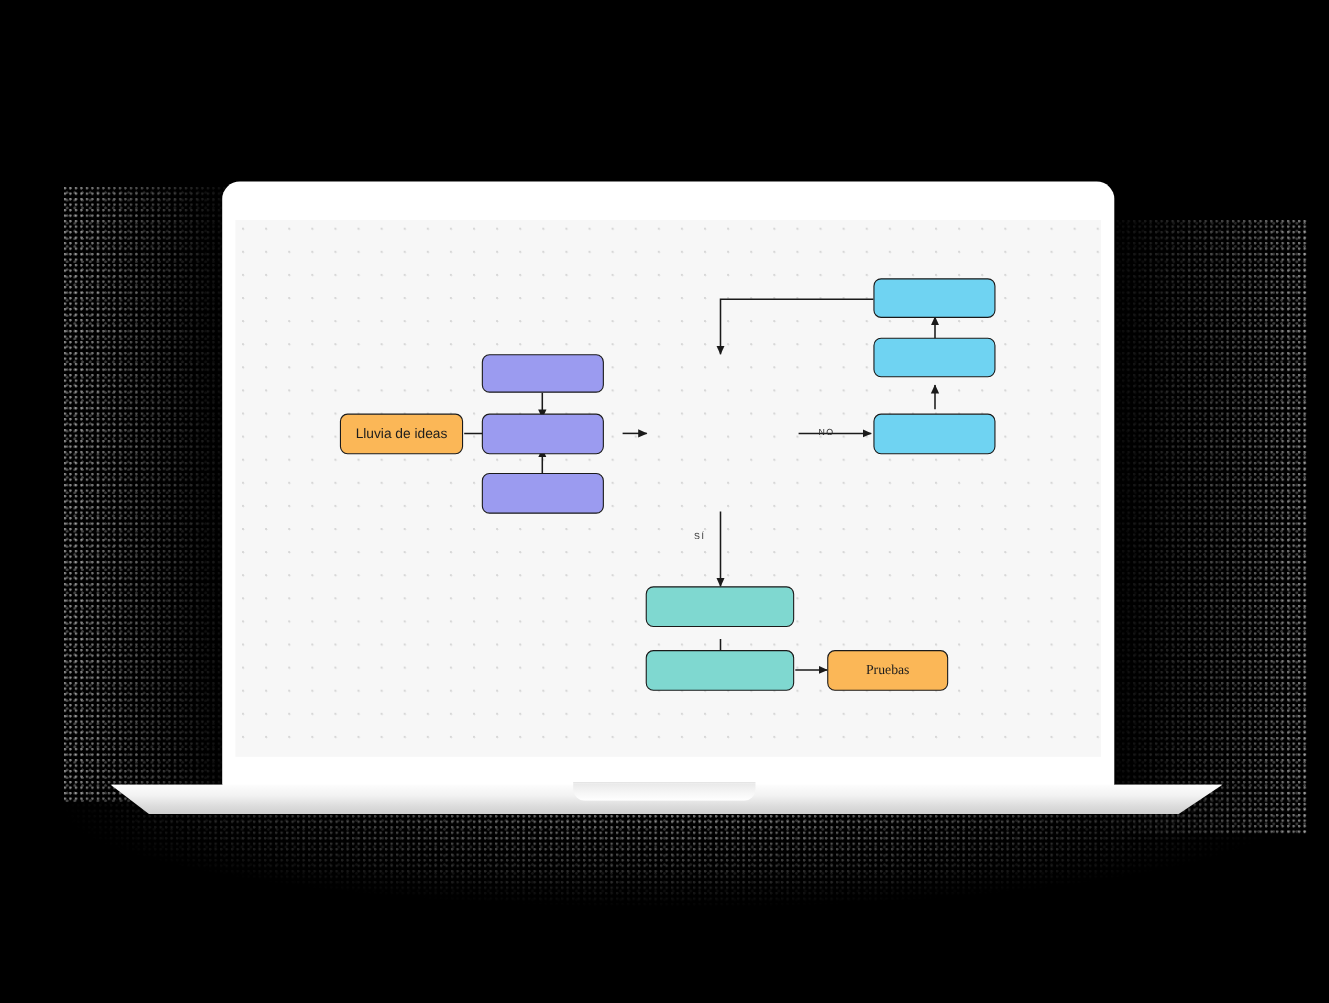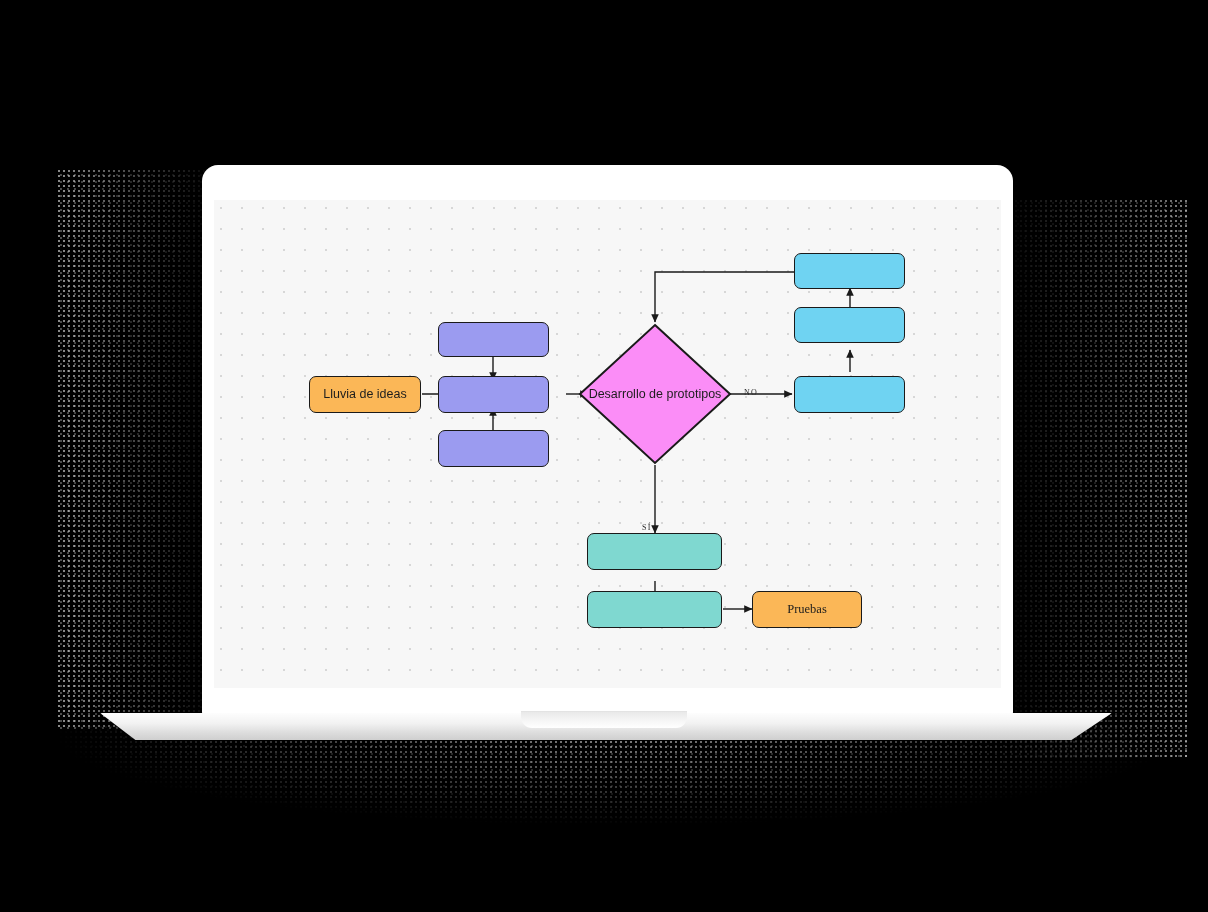--- a/index.html
+++ b/index.html
@@ -98,21 +98,20 @@
     display: flex; align-items: center; justify-content: center;
     text-align: center; font-size: 12.5px; color: #1d1d1d; line-height: 1.3;
     pointer-events: none;
   }
   .edge-label {
     position: absolute;
     font-size: 8px;
     letter-spacing: 1.3px;
     color: #2a2a2a;
     white-space: nowrap;
-    font-family: Liberation Serif, serif;
   }
   svg.edges { position: absolute; left: 0; top: 0; width: 787px; height: 488px; overflow: visible; }
 </style>
 </head>
 <body>
 
 <div id="scene">
 
   <div class="grain grain-left"></div>
   <div class="grain grain-right"></div>
@@ -164,26 +163,20 @@
       </div>
 
       <div class="node" style="left:224px; top:176px; width:111px; height:37px; background:#9B9BF0;">
         <span></span>
       </div>
 
       <div class="node" style="left:224px; top:230px; width:111px; height:37px; background:#9B9BF0;">
         <span></span>
       </div>
 
-      <div class="diamond-wrap" style="left:363px; top:122px; width:156px; height:144px;">
-        <svg width="156" height="144" viewBox="0 0 156 144">
-          <polygon points="78,3 153,72 78,141 3,72" fill="#FB8DF7" stroke="#1a1a1a" stroke-width="2"></polygon>
-        </svg>
-        <div class="diamond-label">Desarrollo de prototipos</div>
-      </div>
 
       <div class="node" style="left:580px; top:53px; width:111px; height:36px; background:#6FD3F2;">
         <span></span>
       </div>
 
       <div class="node" style="left:580px; top:107px; width:111px; height:36px; background:#6FD3F2;">
         <span></span>
       </div>
 
       <div class="node" style="left:580px; top:176px; width:111px; height:37px; background:#6FD3F2;">
@@ -197,21 +190,21 @@
       <div class="node" style="left:373px; top:391px; width:135px; height:37px; background:#7FD8D0;">
         <span></span>
       </div>
 
       <div class="node" style="left:538px; top:391px; width:110px; height:37px; background:#FBB757;font-family:Liberation Serif, serif;">
         <span>Pruebas</span>
       </div>
 
       <div class="edge-label" style="left:530px; top:188px;">NO</div>
 
-      <div class="edge-label" style="left:428px; top:283px;margin-top:40px;">SÍ</div>
+      <div class="edge-label" style="left:417px; top:283px;">SÍ</div>
 
     </div>
   </div>
 
   <div class="base"></div>
   <div class="hinge-notch"></div>
 
 </div>
 
 </body></html>

